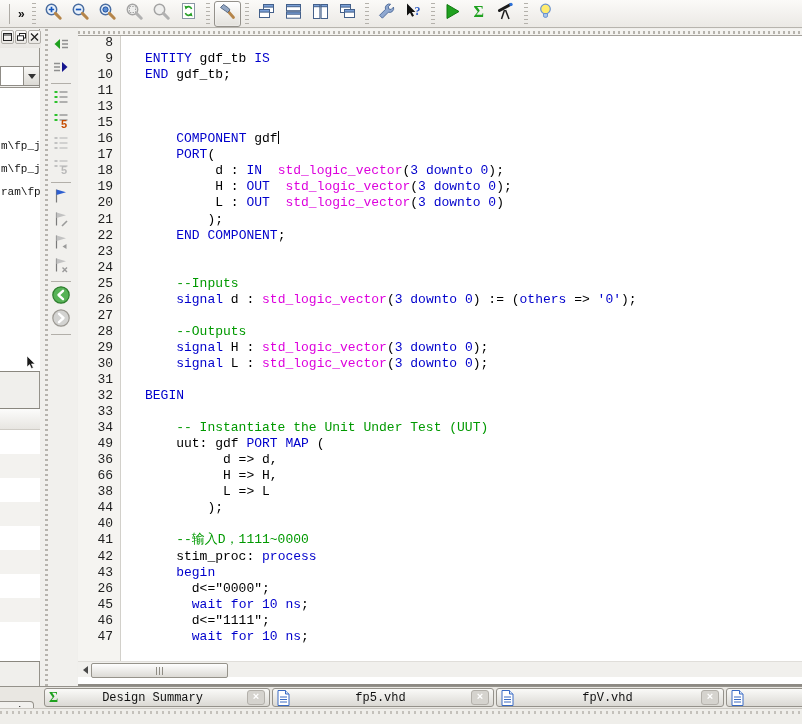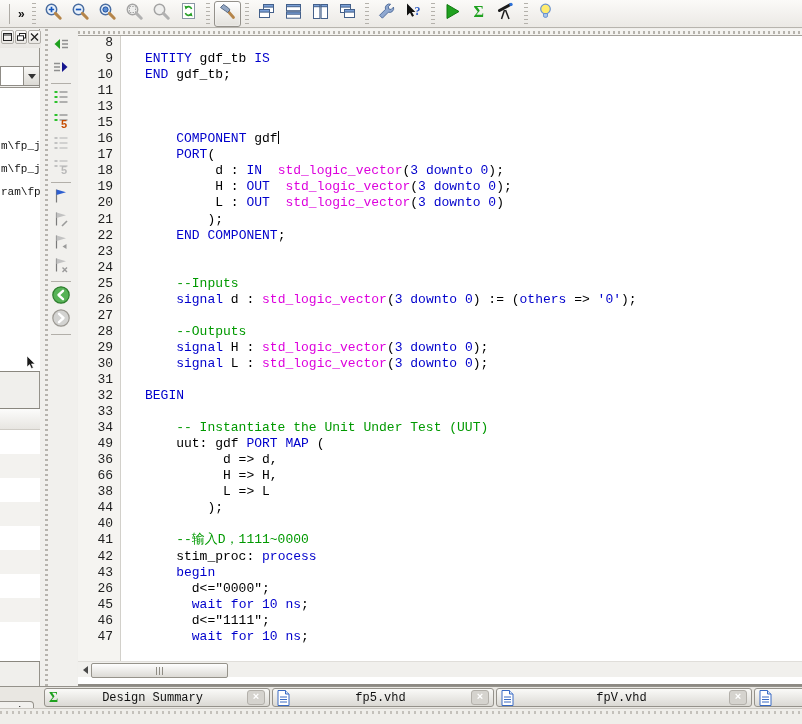--- a/index.html
+++ b/index.html
@@ -432,21 +432,21 @@
           <span class="tab-docicon">
             <svg width="13" height="16" viewBox="0 0 13 16">
               <path d="M1 .5h7.5L12 4v11.5H1z" fill="#fff" stroke="#3a6bc4"></path>
               <path d="M8.5 .5V4H12" fill="#d6e4f7" stroke="#3a6bc4"></path>
               <path d="M3 7h7M3 9.5h7M3 12h7" stroke="#3a6bc4" stroke-width="1"></path>
             </svg>
           </span>
           <span class="tab-label">fp5.vhd</span>
           <span class="tab-close">×</span>
         </div>
-        <div class="tab" style="width: 256px; gap: 45px;">
+        <div class="tab" style="width: 228px; gap: 45px;">
           <span class="tab-docicon">
             <svg width="13" height="16" viewBox="0 0 13 16">
               <path d="M1 .5h7.5L12 4v11.5H1z" fill="#fff" stroke="#3a6bc4"></path>
               <path d="M8.5 .5V4H12" fill="#d6e4f7" stroke="#3a6bc4"></path>
               <path d="M3 7h7M3 9.5h7M3 12h7" stroke="#3a6bc4" stroke-width="1"></path>
             </svg>
           </span>
           <span class="tab-label">fpV.vhd</span>
           <span class="tab-close">×</span>
         </div>

